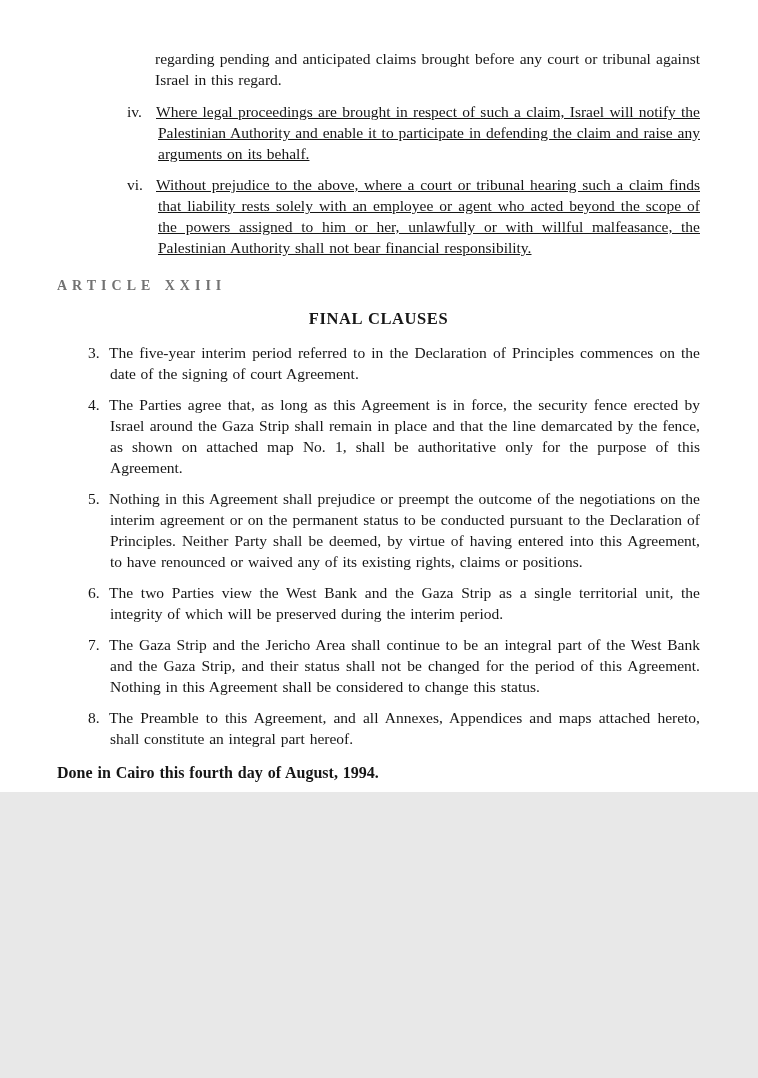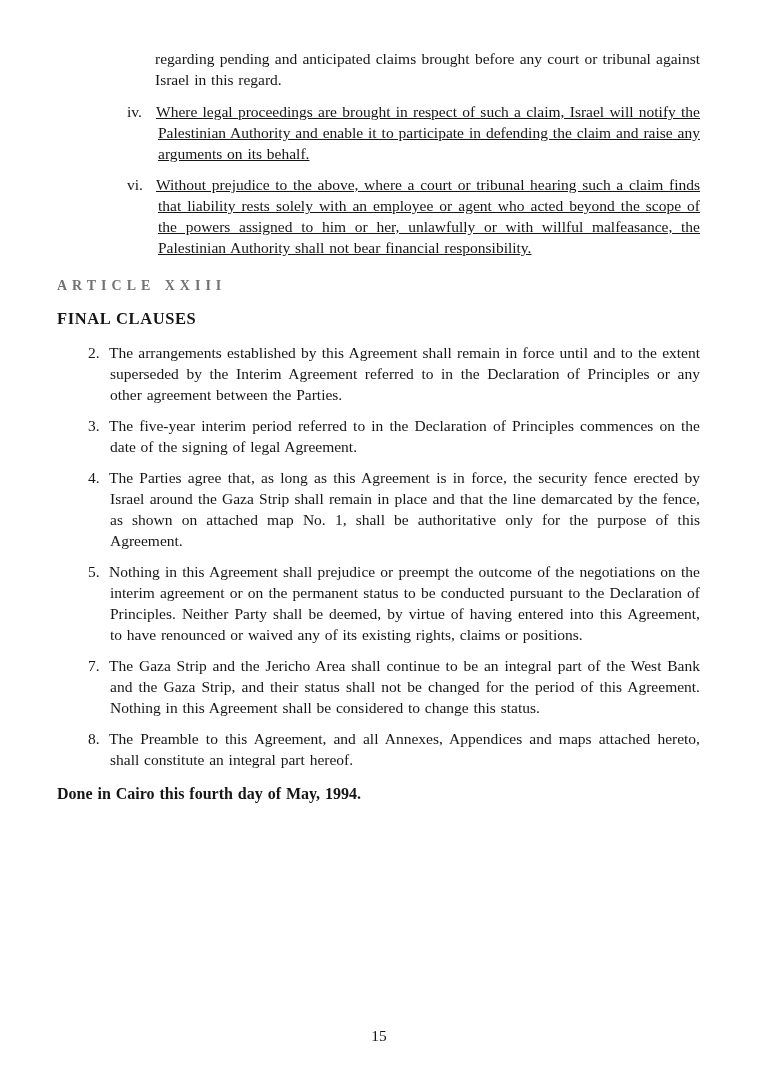--- a/index.html
+++ b/index.html
@@ -1,20 +1,20 @@
 <!DOCTYPE html>
 <html><head>
 <meta charset="utf-8">
 <style>
   * { margin: 0; padding: 0; box-sizing: border-box; }
   html, body { background: #e8e8e8; }
   .page {
     position: relative;
     width: 758px;
-    height: 1078px;
+    height: 792px;
     margin: 0 auto;
     background: #ffffff;
     color: #161616;
     font-family: "Liberation Serif", "DejaVu Serif", serif;
     font-size: 15.5px;
     line-height: 21px;
     padding: 48px 58px 0 57px;
     overflow: hidden;
     word-spacing: 0.06em;
   }
@@ -58,21 +58,21 @@
     transform: scaleY(1.06);
     transform-origin: left top;
     text-align: left;
   }
   .section-heading {
     margin-top: 13px;
     margin-bottom: 13px;
     font-weight: 700;
     font-size: 16.5px;
     letter-spacing: 0.6px;
-    text-align: left;
+    text-align: center;
   }
   .done-line {
     margin-top: 13px;
     font-weight: 700;
     font-size: 16px;
     text-align: left;
   }
   .page-number {
     position: absolute;
     left: 0;
@@ -93,30 +93,30 @@
 
 
   <p class="roman"><span class="marker">vi.</span><span>Without prejudice to the above, where a court or tribunal hearing such a claim finds that liability rests solely with an employee or agent who acted beyond the scope of the powers assigned to him or her, unlawfully or with willful malfeasance, the Palestinian Authority shall not bear financial responsibility.</span></p>
 
 
   <div class="article-heading">ARTICLE XXIII</div>
 
   <div class="section-heading">FINAL CLAUSES</div>
 
 
-  <p class="num"><span class="marker">2.</span><span>The arrangements established by this Agreement shall remain in force until and to the extent superseded by the Interim Agreement referred to in the Declaration of Principles or any other agreement between the Parties.</span></p>
 
-  <p class="num"><span class="marker">3.</span><span>The five-year interim period referred to in the Declaration of Principles commences on the date of the signing of legal Agreement.</span></p>
+  <p class="num"><span class="marker">3.</span><span>The five-year interim period referred to in the Declaration of Principles commences on the date of the signing of court Agreement.</span></p>
 
   <p class="num"><span class="marker">4.</span><span>The Parties agree that, as long as this Agreement is in force, the security fence erected by Israel around the Gaza Strip shall remain in place and that the line demarcated by the fence, as shown on attached map No. 1, shall be authoritative only for the purpose of this Agreement.</span></p>
 
   <p class="num"><span class="marker">5.</span><span>Nothing in this Agreement shall prejudice or preempt the outcome of the negotiations on the interim agreement or on the permanent status to be conducted pursuant to the Declaration of Principles.  Neither Party shall be deemed, by virtue of having entered into this Agreement, to have renounced or waived any of its existing rights, claims or positions.</span></p>
 
+  <p class="num"><span class="marker">6.</span><span>The two Parties view the West Bank and the Gaza Strip as a single territorial unit, the integrity of which will be preserved during the interim period.</span></p>
 
   <p class="num"><span class="marker">7.</span><span>The Gaza Strip and the Jericho Area shall continue to be an integral part of the West Bank and the Gaza Strip, and their status shall not be changed for the period of this Agreement. Nothing in this Agreement shall be considered to change this status.</span></p>
 
   <p class="num"><span class="marker">8.</span><span>The Preamble to this Agreement, and all Annexes, Appendices and maps attached hereto, shall constitute an integral part hereof.</span></p>
 
-  <div class="done-line">Done in Cairo this fourth day of May, 1994.</div>
+  <div class="done-line">Done in Cairo this fourth day of August, 1994.</div>
 
   <div class="page-number">15</div>
 
 </div>
 
 </body></html>

